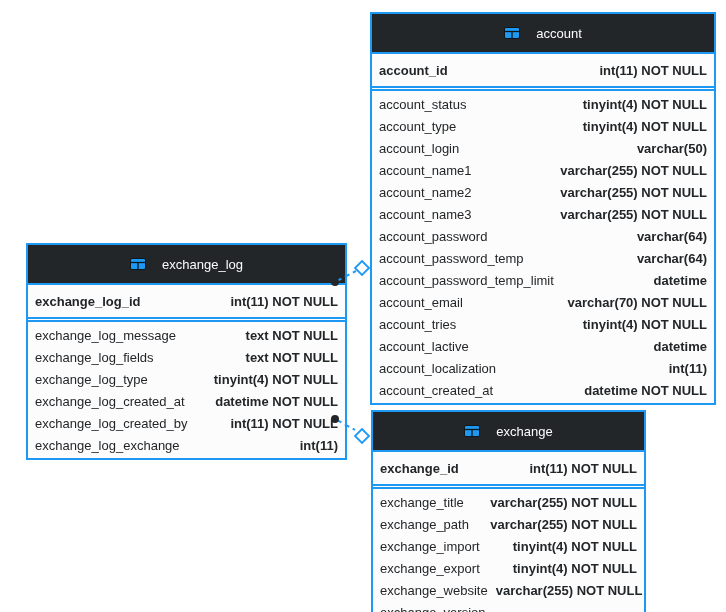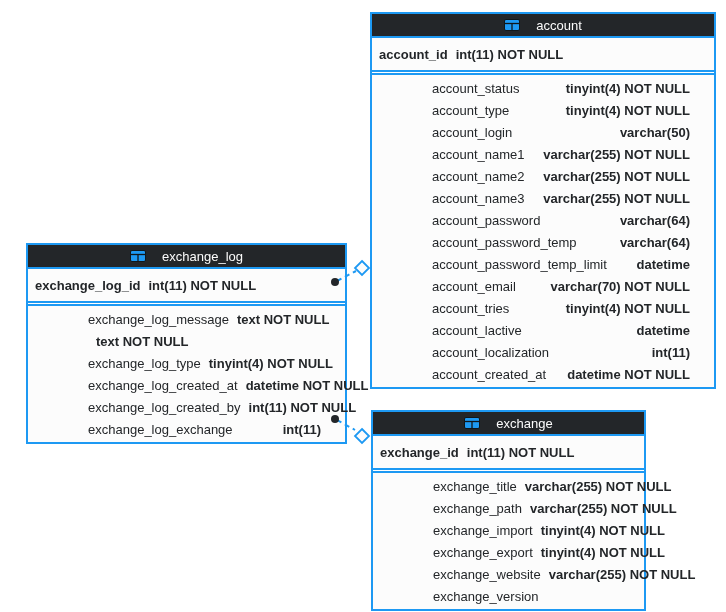--- a/index.html
+++ b/index.html
@@ -19,58 +19,58 @@
     background: var(--canvas-bg, #ffffff);
     font-family: "Liberation Sans", sans-serif;
     overflow: hidden;
   }
   .db-table {
     position: absolute;
     border: 2px solid var(--accent, #1d99f3);
     background: var(--row-bg, #fcfcfc);
   }
   .tbl-header {
-    height: 24px;
+    height: 40px;
     background: var(--header-bg, #232629);
     border-bottom: 2px solid var(--accent, #1d99f3);
     color: var(--header-text, #fcfcfc);
     display: flex;
     align-items: center;
     justify-content: center;
     gap: 16px;
     font-size: 13px;
   }
   .tbl-icon { display: inline-flex; align-items: center; }
   .pk-row {
     height: 24px;
     border-bottom: 2px solid var(--accent, #1d99f3);
     display: flex;
     align-items: center;
+    justify-content: space-between;
     padding: 16px 7px;
     font-size: 13px;
     color: var(--text, #232629);
     background: var(--row-bg, #fcfcfc);
   }
   .pk-row .f-name { font-weight: bold; }
   .sep {
     height: 3px;
     background: var(--canvas-bg, #ffffff);
     border-bottom: 2px solid var(--accent, #1d99f3);
   }
   .fields { padding: 2px 0; background: var(--row-bg, #fcfcfc); }
   .field-row {
     height: 22px;
     display: flex;
     align-items: center;
     justify-content: space-between;
-    padding: 0 24px;
+    padding: 0 7px;
     font-size: 13px;
     color: var(--text, #232629);
     white-space: nowrap;
-    margin-left: 36px;
   }
   .f-name { text-align: left; }
   .f-type { text-align: right; margin-left: 8px; font-weight: bold; }
   .connectors {
     position: absolute;
     left: 0; top: 0;
     width: 726px; height: 612px;
     pointer-events: none;
   }
   .rel-line {
@@ -182,20 +182,21 @@
       <span class="f-name">exchange_log_id</span>
       <span class="f-type">int(11) NOT NULL</span>
     </div>
     <div class="sep"></div>
     <div class="fields">
         <div class="field-row">
           <span class="f-name">exchange_log_message</span>
           <span class="f-type">text NOT NULL</span>
         </div>
         <div class="field-row">
+          <span class="f-name">exchange_log_fields</span>
           <span class="f-type">text NOT NULL</span>
         </div>
         <div class="field-row">
           <span class="f-name">exchange_log_type</span>
           <span class="f-type">tinyint(4) NOT NULL</span>
         </div>
         <div class="field-row">
           <span class="f-name">exchange_log_created_at</span>
           <span class="f-type">datetime NOT NULL</span>
         </div>

